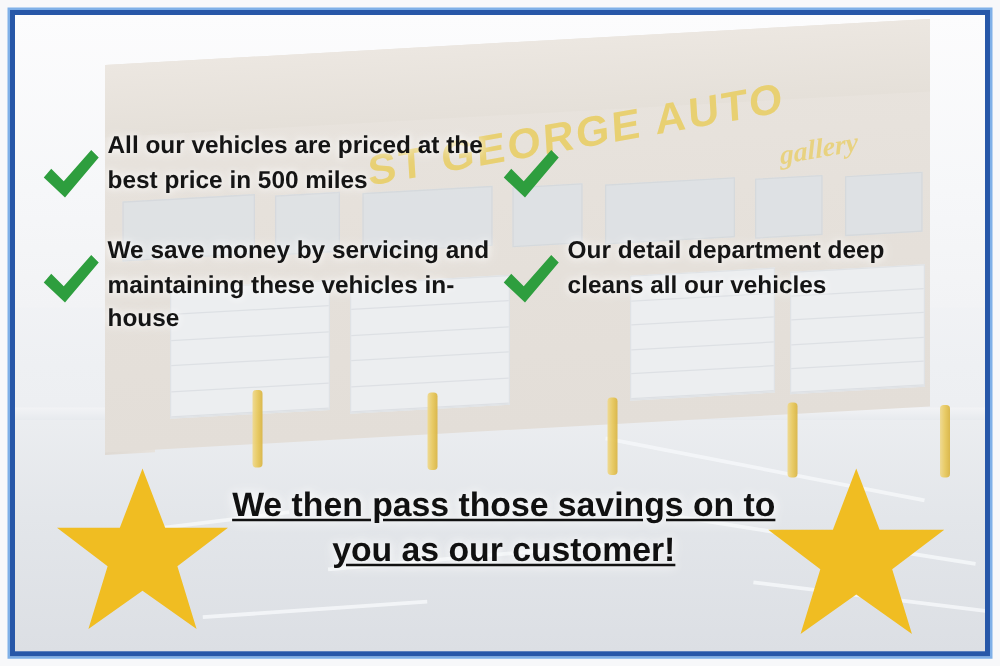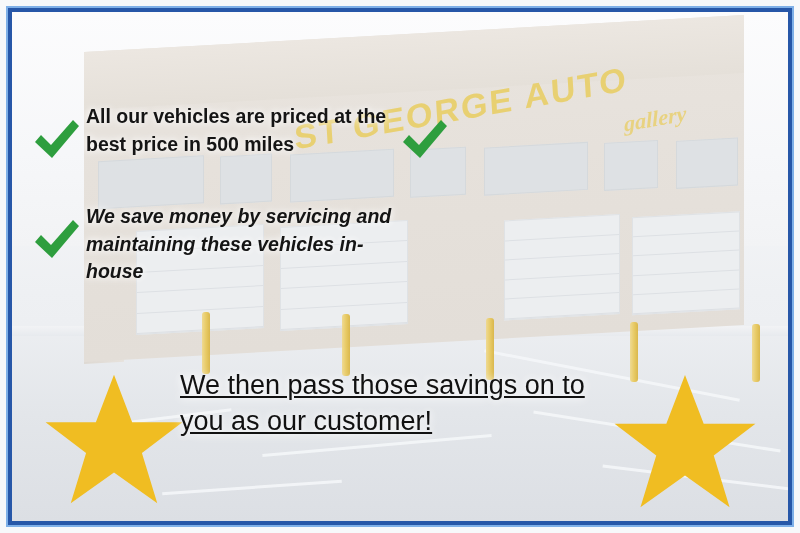--- a/index.html
+++ b/index.html
@@ -207,30 +207,30 @@
 
   .bullet-text {
     font-size: 19.5px;
     font-weight: 700;
     color: #151515;
     line-height: 1.42;
     padding-top: 3px;
     text-shadow: 0 0 6px rgba(255,255,255,.95), 0 0 12px rgba(255,255,255,.75);
   }
 
-  .row-2 { margin-top: 34px; font-style: italic; }
+  .row-2 { margin-top: 18px; }
 
   .closing {
     position: absolute;
     left: 168px;
-    top: 356px;
+    top: 375px;
     width: 446px;
-    text-align: left;
+    text-align: center;
     font-size: 27px;
-    font-weight: 400;
+    font-weight: 700;
     color: #111111;
     line-height: 1.33;
     text-decoration: underline;
     text-underline-offset: 2px;
     text-shadow: 0 0 7px rgba(255,255,255,.95), 0 0 13px rgba(255,255,255,.8);
   }
 
   .star {
     position: absolute;
     z-index: 4;
@@ -352,20 +352,28 @@
 
         <div class="bullet col-left">
           <span class="check">
             <svg width="52" height="54" viewBox="0 0 52 54" aria-hidden="true">
               <path d="M5 30 L11 23 L21 33 L43 8 L49 14 L22 46 Z" fill="#2e9e3e"></path>
             </svg>
           </span>
           <span class="bullet-text">We save money by servicing and maintaining these vehicles in-house</span>
         </div>
 
+        <div class="bullet col-right">
+          <span class="check">
+            <svg width="52" height="54" viewBox="0 0 52 54" aria-hidden="true">
+              <path d="M5 30 L11 23 L21 33 L43 8 L49 14 L22 46 Z" fill="#2e9e3e"></path>
+            </svg>
+          </span>
+          <span class="bullet-text">Our detail department deep cleans all our vehicles</span>
+        </div>
 
       </div>
     </div>
 
     <div class="closing">We then pass those savings on to you as our customer!</div>
   </div>
 
   <div class="frame-light"></div>
   <div class="frame-dark"></div>
 </div>

